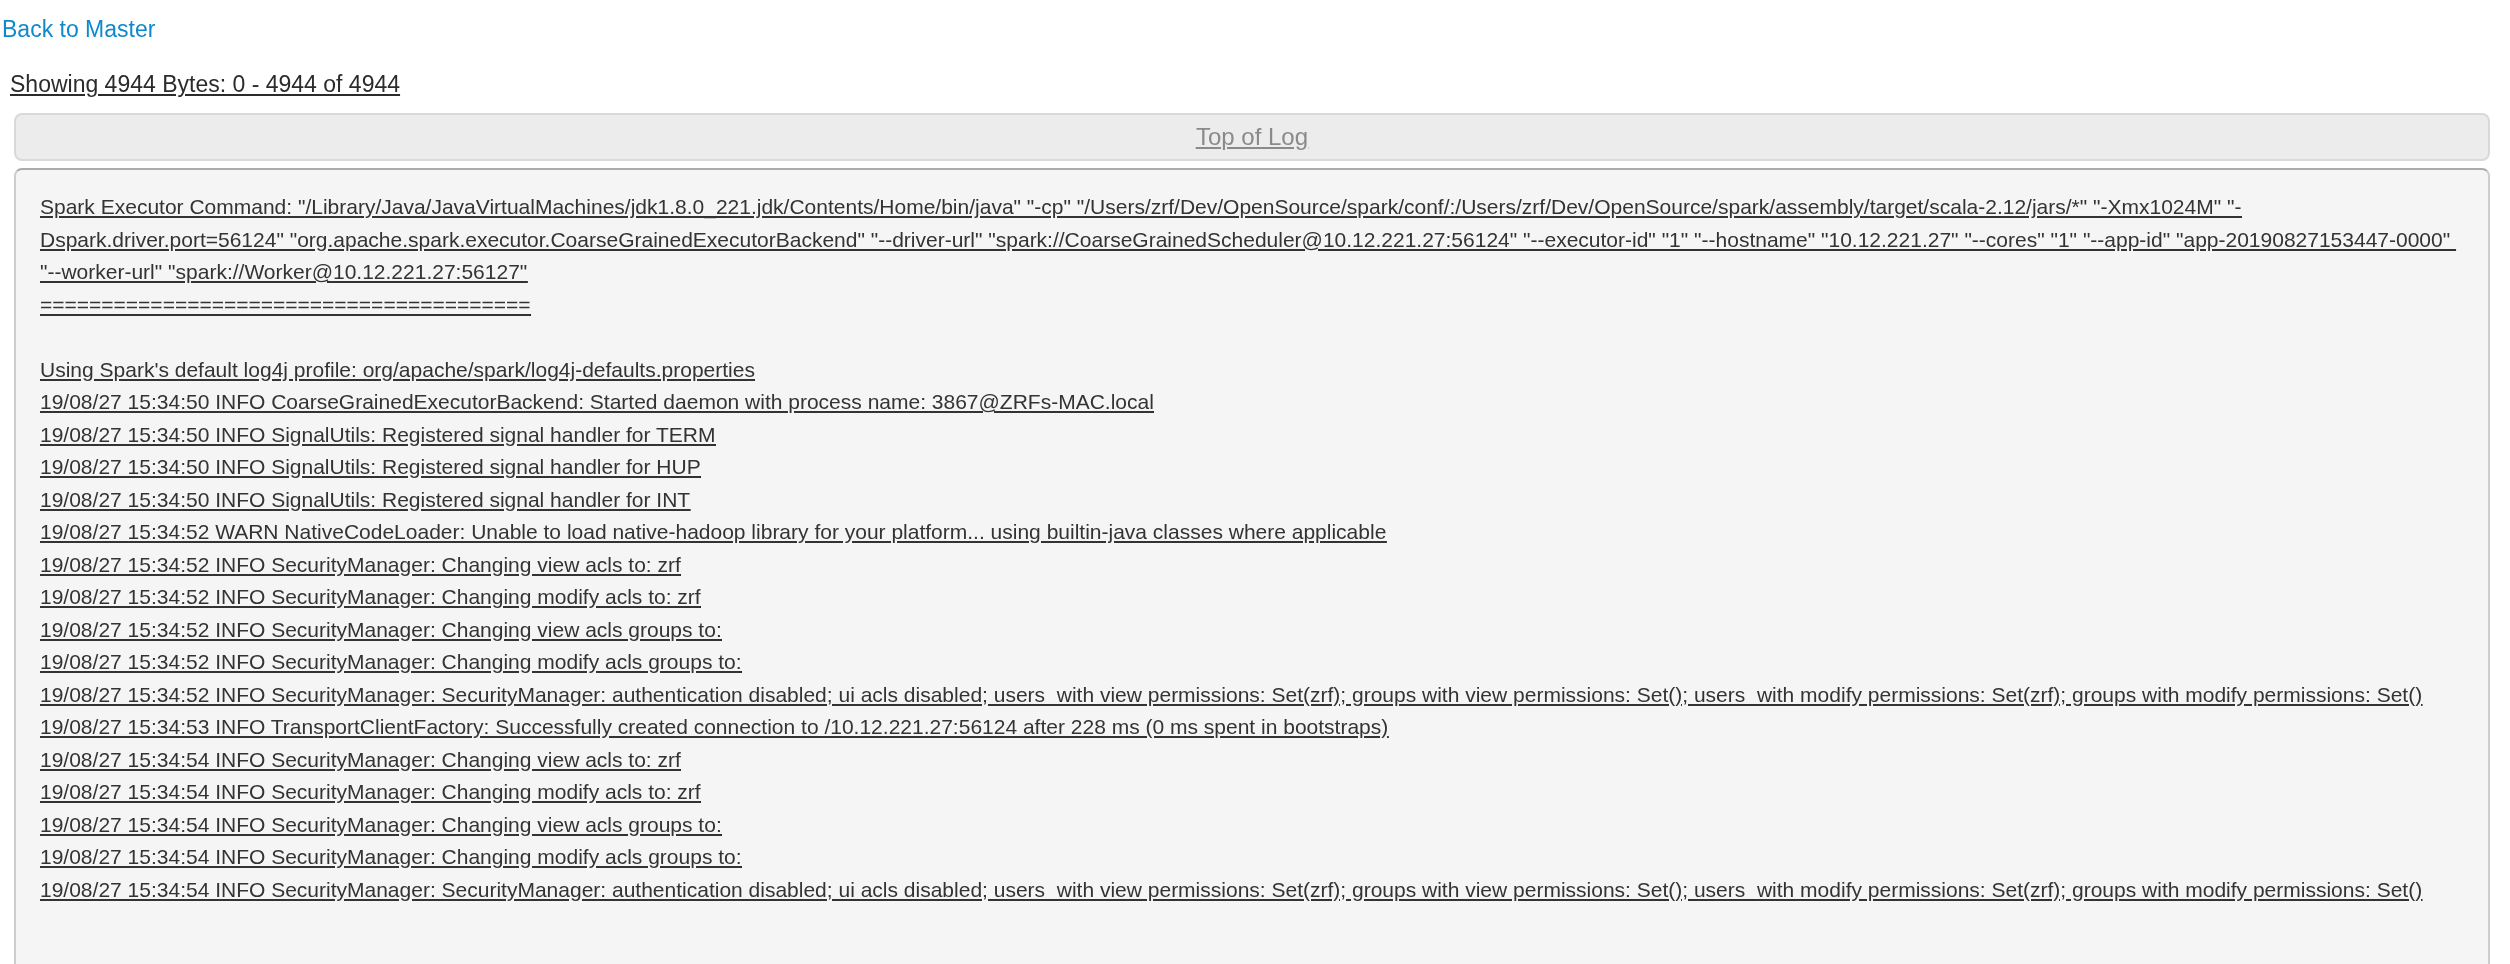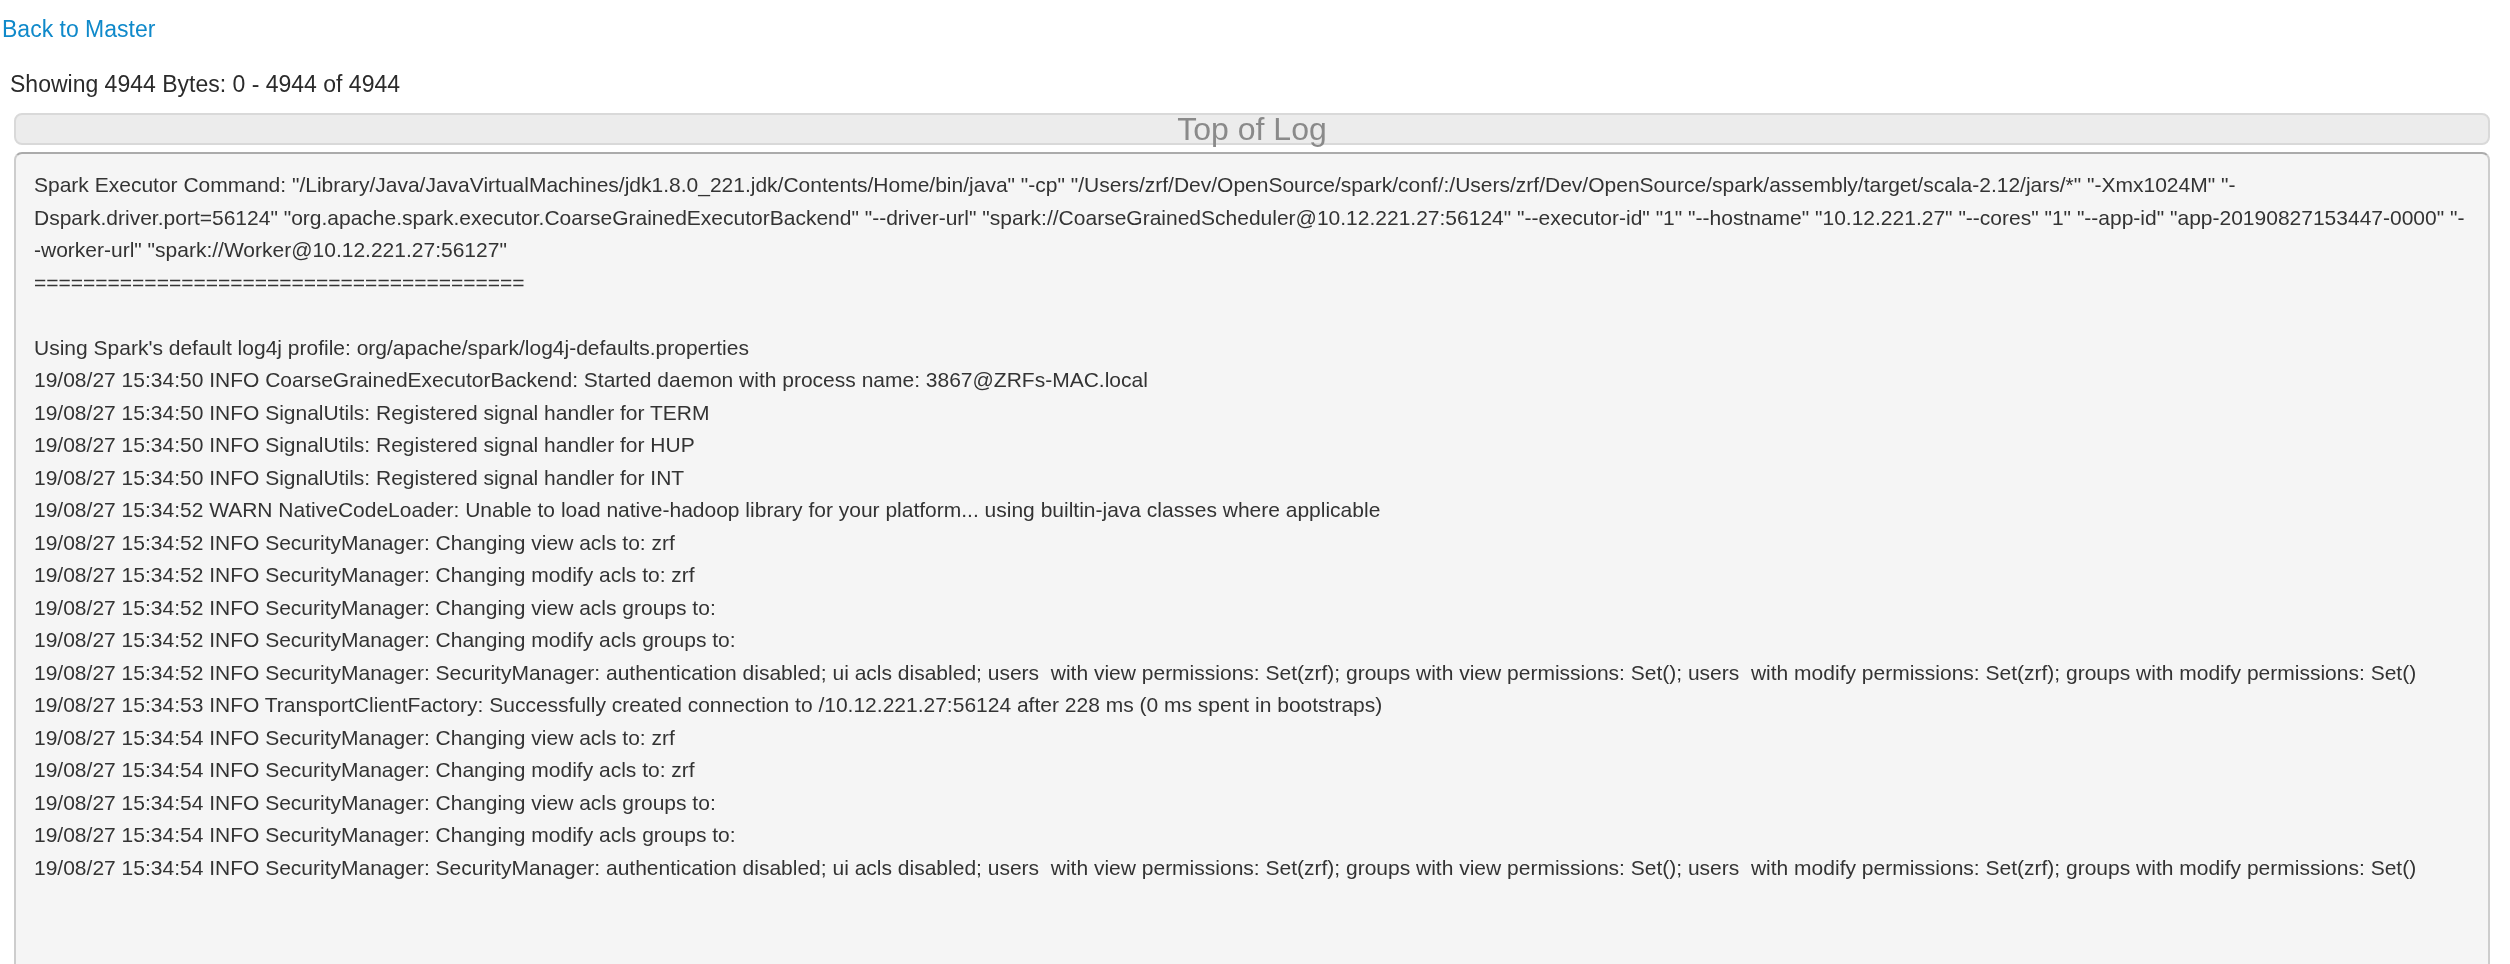--- a/index.html
+++ b/index.html
@@ -6,21 +6,21 @@
     --link-blue: #0f89ca;
     --header-bar-bg: #ececec;
     --header-bar-border: #d9d9d9;
     --header-bar-text: #8a8a8a;
     --log-box-bg: #f5f5f5;
     --log-box-border: #cdcdcd;
     --log-box-border-top: #ababab;
     --log-text: #333333;
     --byte-text: #2b2b2b;
   }
-  * { box-sizing: border-box; }
+  * { box-sizing: border-box; text-decoration: underline; }
   html, body {
     margin: 0;
     padding: 0;
     width: 2510px;
     height: 964px;
     overflow: hidden;
     background: #ffffff;
     font-family: "Liberation Sans", "DejaVu Sans", sans-serif;
   }
   .back-link {
@@ -33,42 +33,42 @@
     cursor: pointer;
   }
   .byte-range {
     margin: 28px 0 0 10px;
     font-size: 23px;
     line-height: 27px;
     color: var(--byte-text);
   }
   .log-header {
     margin: 15px 20px 0 14px;
-    height: 32px;
+    height: 48px;
     background: var(--header-bar-bg);
     border: 2px solid var(--header-bar-border);
     border-radius: 8px;
     display: flex;
     align-items: center;
     justify-content: center;
-    font-size: 32px;
+    font-size: 24px;
     color: var(--header-bar-text);
   }
   .log-box {
     margin: 7px 20px 0 14px;
     min-height: 830px;
     background: var(--log-box-bg);
     border: 2px solid var(--log-box-border);
     border-top-color: var(--log-box-border-top);
     border-bottom: none;
     border-radius: 8px 8px 0 0;
     padding: 9px 12px;
   }
   pre.log {
-    margin: 6px;
+    margin: 12px;
     font-family: "Liberation Sans", "DejaVu Sans", sans-serif;
     font-size: 21px;
     line-height: 32.5px;
     color: var(--log-text);
     white-space: pre-wrap;
     overflow-wrap: break-word;
   }
 </style>
 </head>
 <body>

